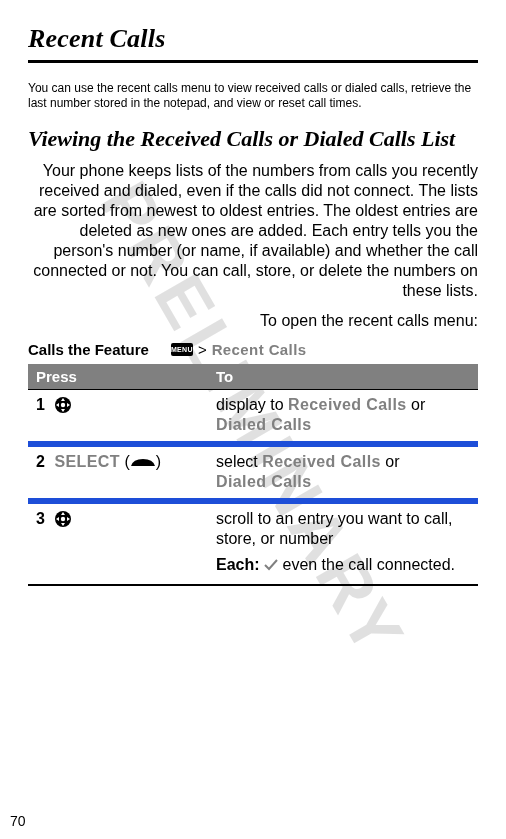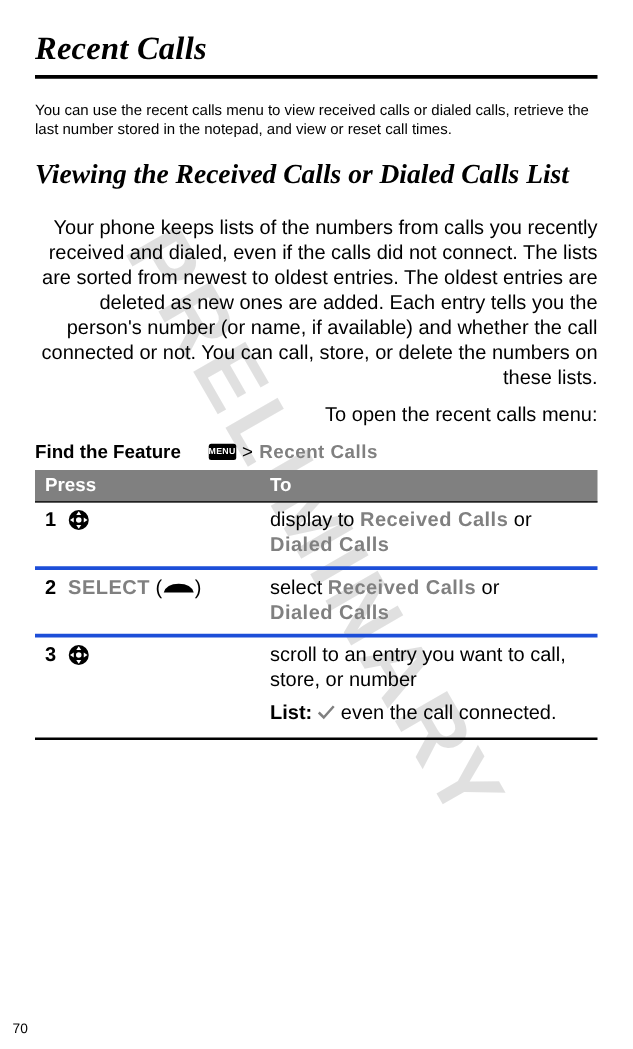--- a/index.html
+++ b/index.html
@@ -15,41 +15,41 @@
     color: rgba(0,0,0,0.12);
     font-family: Arial, sans-serif;
     pointer-events: none;
     white-space: nowrap;
     z-index: 0;
   }
   .content { position: relative; z-index: 1; }
   h1 { font-family: Georgia, "Times New Roman", serif; font-style: italic; font-weight: 700; font-size: 26px; margin-bottom: 6px; letter-spacing: 0.2px; }
   .rule-thick { border-top: 3px solid #000; margin-bottom: 18px; }
   .intro { font-size: 12px; line-height: 1.25; margin-bottom: 16px; font-stretch: condensed; }
-  h2 { font-family: Georgia, "Times New Roman", serif; font-style: italic; font-weight: 700; font-size: 22px; line-height: 1.1; margin-bottom: 22px; }
+  h2 { font-family: Georgia, "Times New Roman", serif; font-style: italic; font-weight: 700; font-size: 22px; line-height: 1.1; margin-bottom: 10px; }
   .body { font-size: 16px; line-height: 1.25; margin-bottom: 10px; text-align: right; }
   .shortcut { font-size: 16px; line-height: 1.3; margin-bottom: 8px; }
   .shortcut b { font-weight: 700; }
   .icon-inline { display: inline-block; vertical-align: -3px; }
   .find-row { display: flex; align-items: center; gap: 22px; margin: 6px 0 6px 0; }
   .find-label { font-weight: 700; font-size: 15px; }
   .find-path { font-size: 15px; display: flex; align-items: center; gap: 5px; }
   .ui-gray { color: #808080; font-family: Arial, sans-serif; font-weight: 700; letter-spacing: 0.4px; }
   .menu-badge { display:inline-flex; align-items:center; justify-content:center; background:#000; color:#fff; font-size:7px; font-weight:700; width:22px; height:13px; border-radius:2px; letter-spacing:0.3px; }
   table { border-collapse: collapse; width: 100%; margin-top: 2px; }
   thead th { background: #808080; color: #fff; text-align: left; font-weight: 700; font-size: 15px; padding: 4px 8px; }
   thead th:first-child { width: 180px; }
-  tbody td { padding: 5px 8px 6px 8px; font-size: 16px; vertical-align: top; border-top: 3px solid #1d4ed8; line-height: 1.25; }
+  tbody td { padding: 5px 8px 6px 8px; font-size: 16px; vertical-align: top; border-top: 6px solid #1d4ed8; line-height: 1.25; }
   tbody tr:first-child td { border-top: 1px solid #000; }
   tbody tr.no-top-border td { border-top: none; padding-top: 0; }
   .step-num { font-weight: 700; display:inline-block; width: 14px; }
   .softkey-icon { display:inline-block; vertical-align:-1px; }
   .nav-icon { display:inline-block; vertical-align:-4px; }
   .check-icon { display:inline-block; vertical-align:-1px; color:#808080; }
-  .page-num { position: absolute; bottom: 10px; left: 10px; font-size: 11px; }
+  .page-num { position: absolute; bottom: 10px; left: 10px; font-size: 14px; }
   .rule-bottom { border-top: 2px solid #000; margin-top: 2px; }
 </style>
 </head>
 <body>
 
 <div class="page">
   <div class="watermark">PRELIMINARY</div>
 
   <div class="content">
     <h1>Recent Calls</h1>
@@ -58,21 +58,21 @@
     <p class="intro">You can use the recent calls menu to view received calls or dialed calls, retrieve the last number stored in the notepad, and view or reset call times.</p>
 
     <h2>Viewing the Received Calls or Dialed Calls List</h2>
 
     <p class="body">Your phone keeps lists of the numbers from calls you recently received and dialed, even if the calls did not connect. The lists are sorted from newest to oldest entries. The oldest entries are deleted as new ones are added. Each entry tells you the person's number (or name, if available) and whether the call connected or not. You can call, store, or delete the numbers on these lists.</p>
 
 
     <p class="body">To open the recent calls menu:</p>
 
     <div class="find-row">
-      <span class="find-label">Find the Feature</span>
+      <span class="find-label">Calls the Feature</span>
       <span class="find-path">
         <span class="menu-badge">MENU</span>
         <span>&gt;</span>
         <span class="ui-gray">Recent Calls</span>
       </span>
     </div>
 
     <table>
       <thead>
         <tr>
@@ -118,21 +118,21 @@
                   <polygon points="9,16 11,13 7,13" fill="#fff"></polygon>
                   <polygon points="2,9 5,7 5,11" fill="#fff"></polygon>
                   <polygon points="16,9 13,7 13,11" fill="#fff"></polygon>
                 </svg></span>
           </td>
           <td>scroll to an entry you want to call, store, or number</td>
         </tr>
         <tr class="no-top-border">
           <td></td>
           <td>
-            <b>List:</b>
+            <b>Each:</b>
             <span class="check-icon"><svg width="14" height="12" viewBox="0 0 14 12">
                   <path d="M1 6 L5 10 L13 1" stroke="#808080" stroke-width="2" fill="none"></path>
                 </svg></span><span> even the call connected.</span>
           </td>
         </tr>
       </tbody>
     </table>
     <div class="rule-bottom"></div>
   </div>
 

